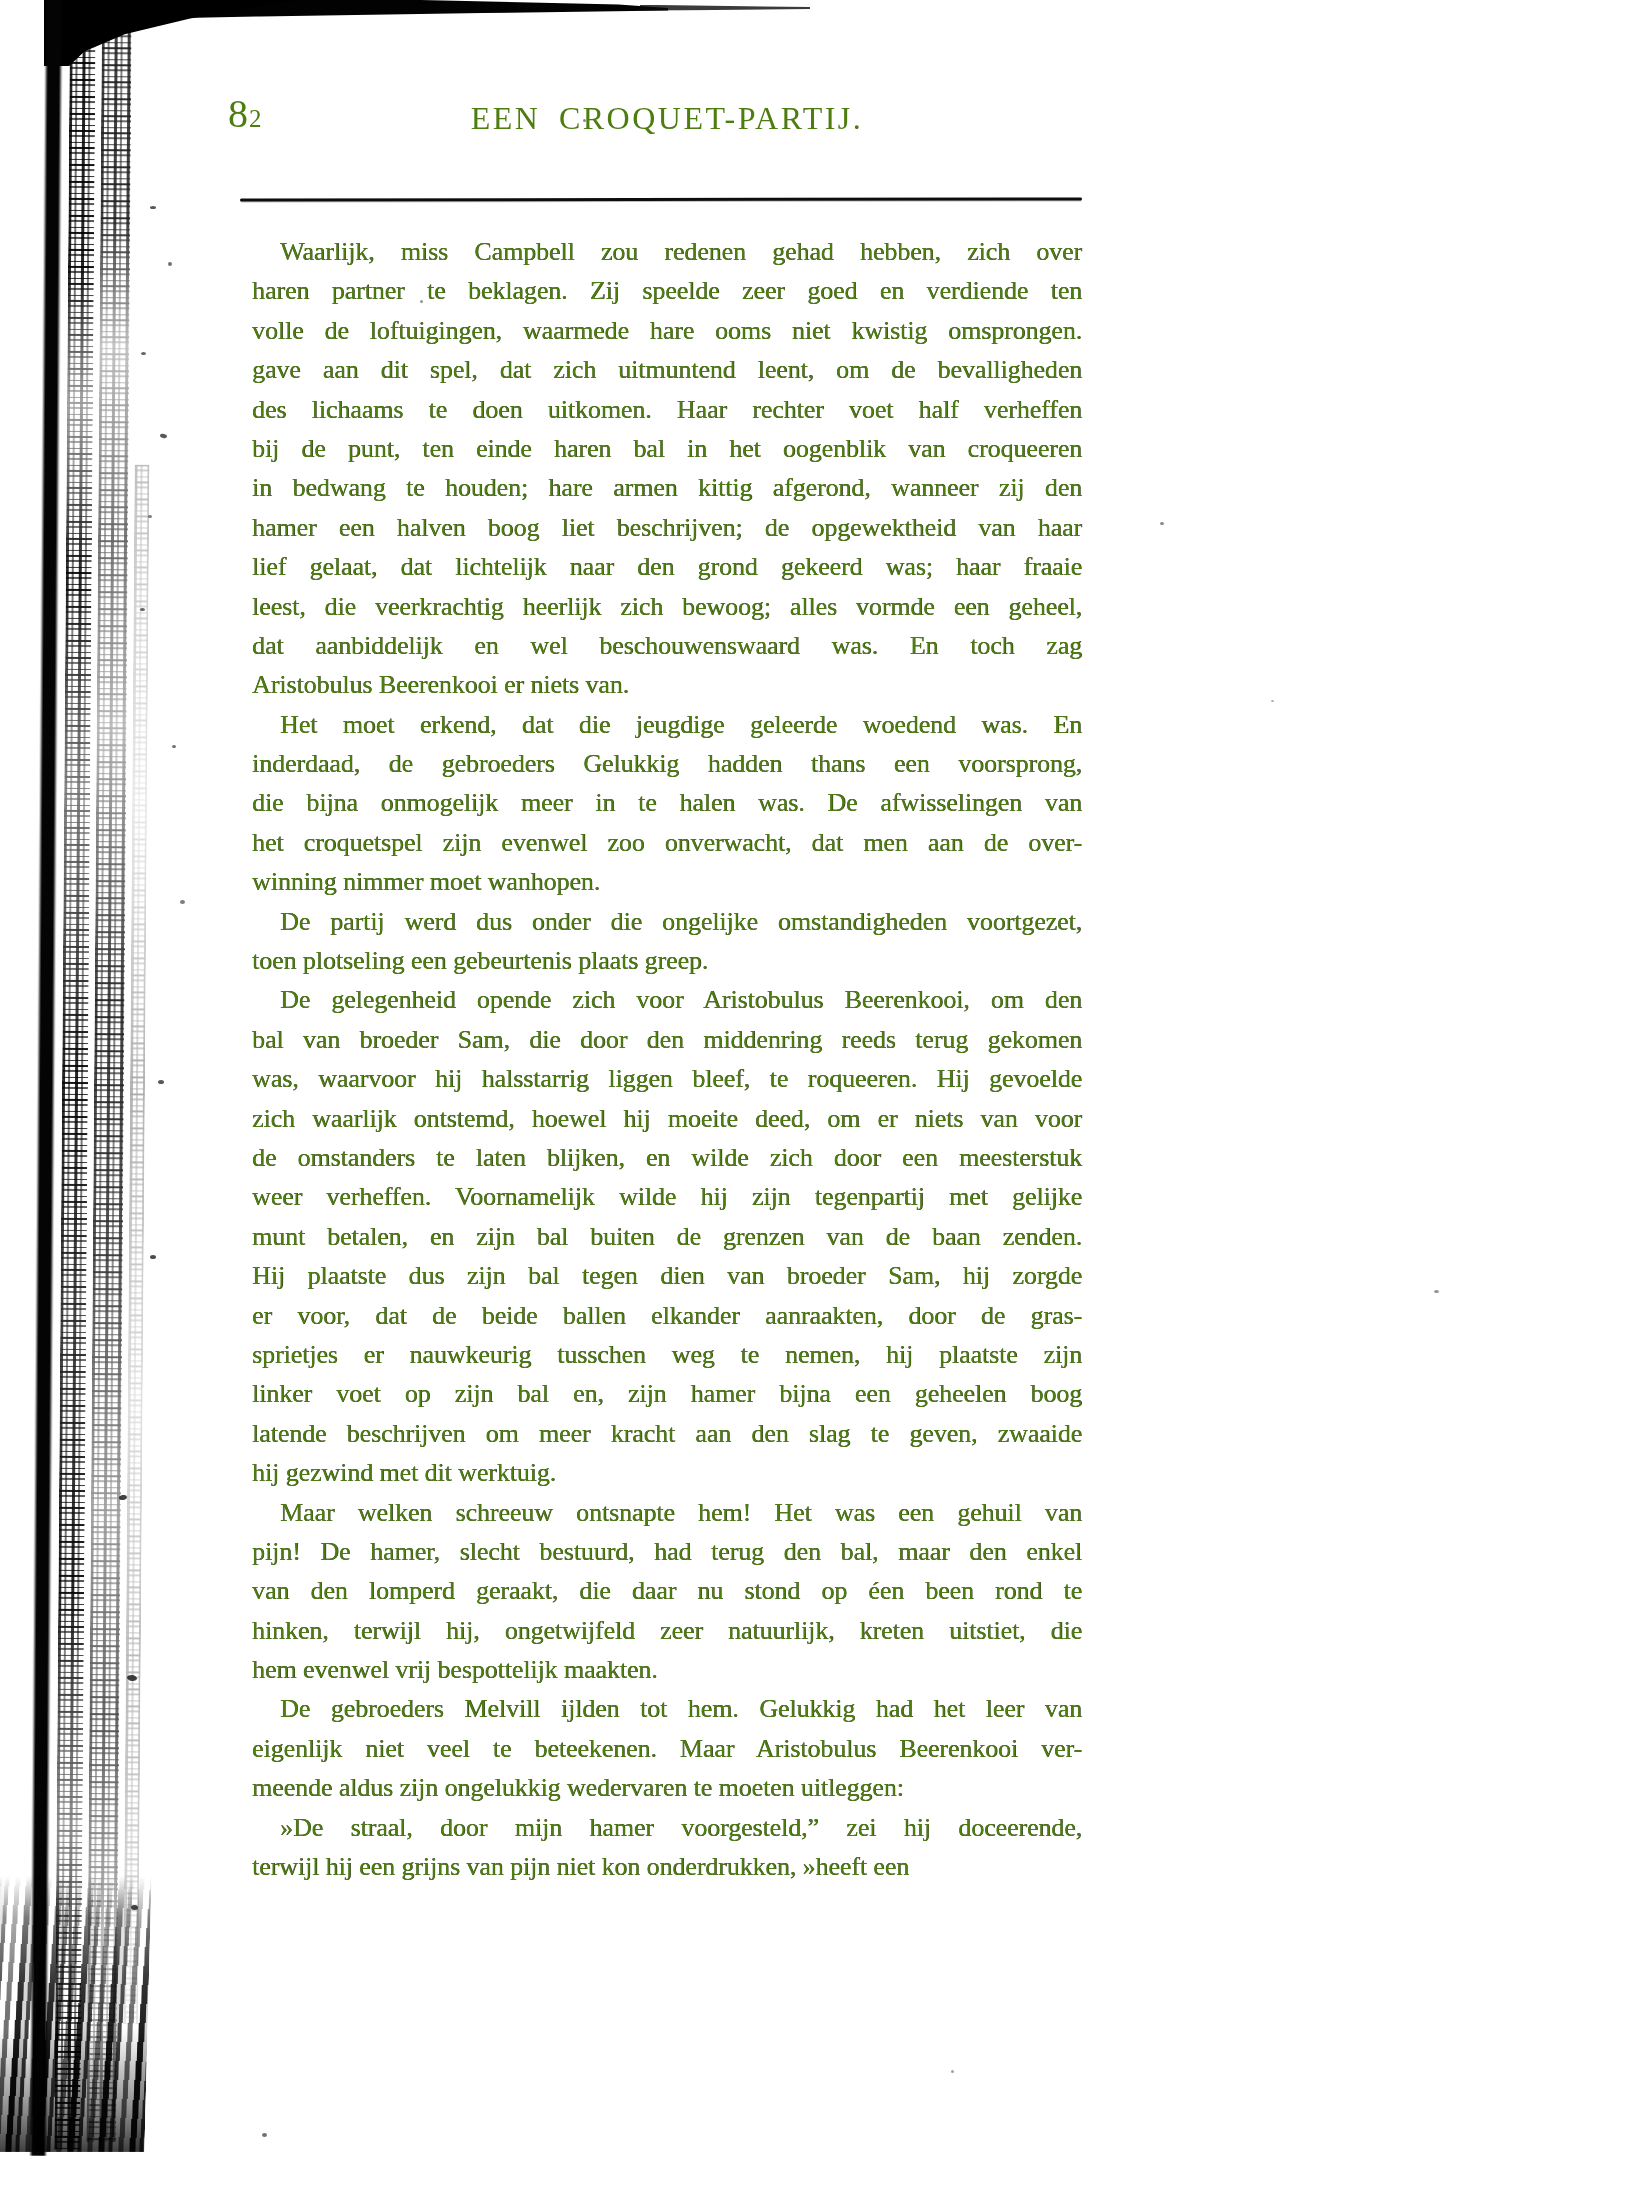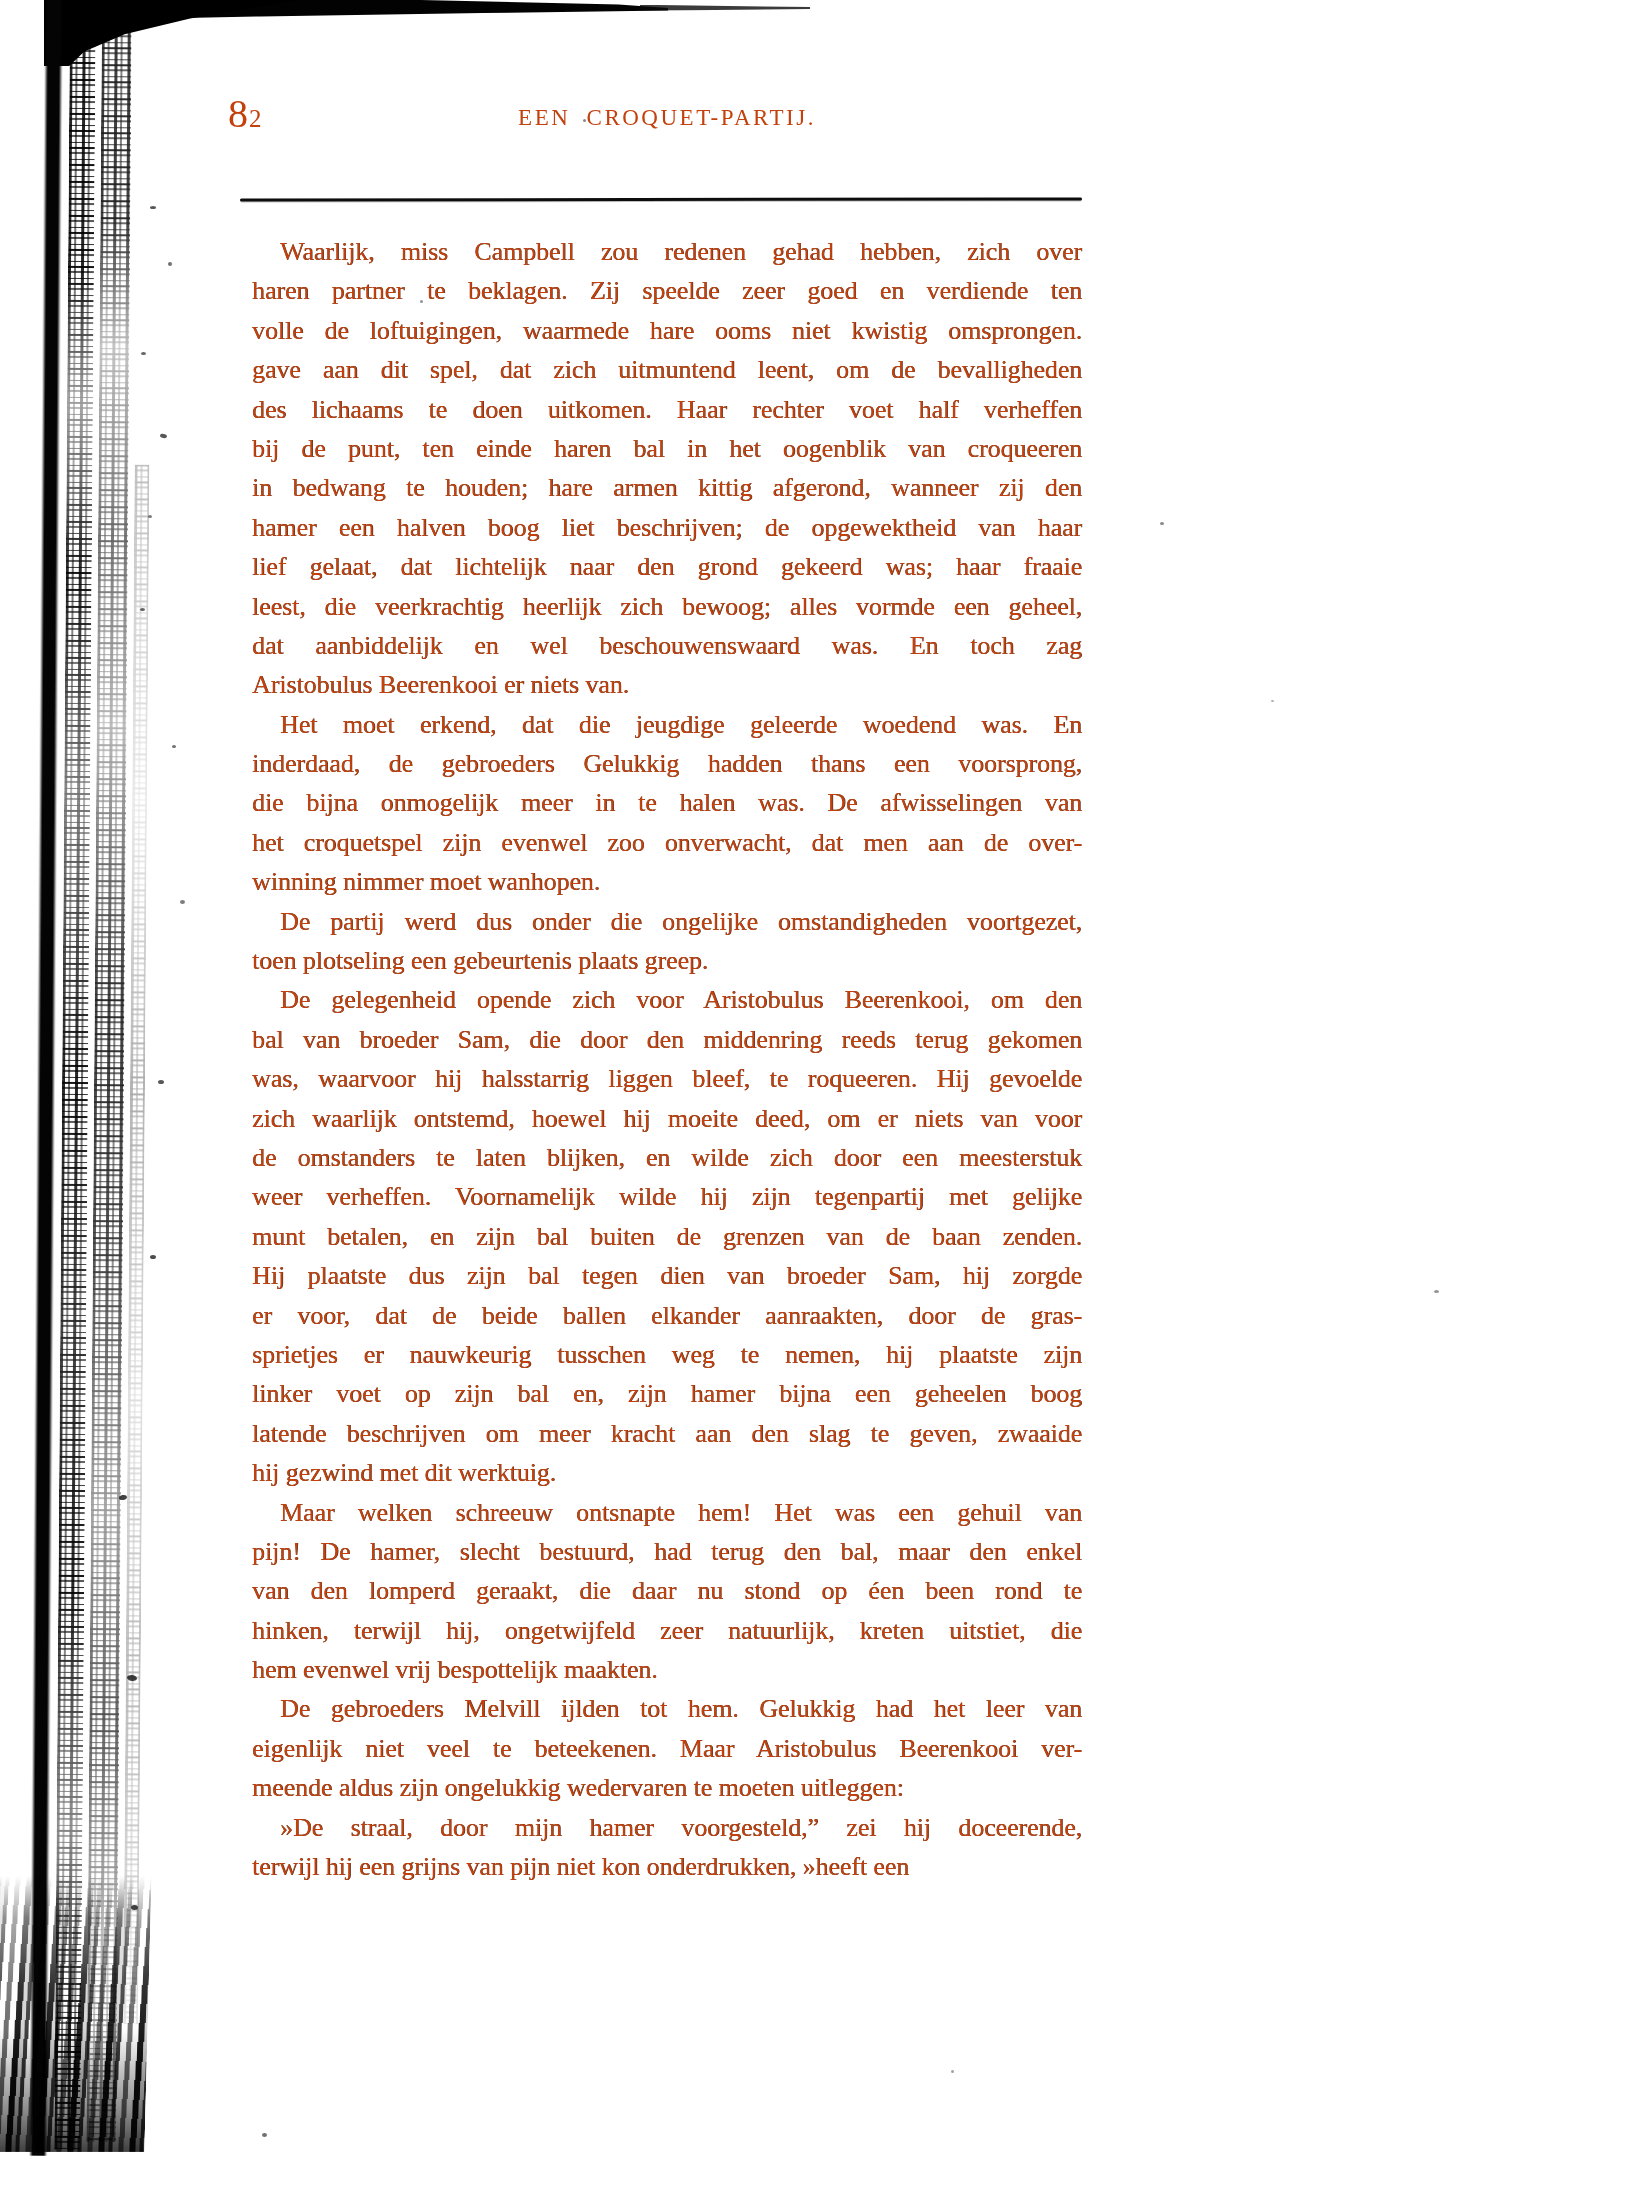--- a/index.html
+++ b/index.html
@@ -4,21 +4,21 @@
 <title>Document</title>
 <style>
   html, body { margin: 0; padding: 0; background: #e8e8e8; }
   .page {
     position: relative;
     width: 1636px;
     height: 2193px;
     background: #ffffff;
     overflow: hidden;
     font-family: "Liberation Serif", "DejaVu Serif", serif;
-    color: #c2410c;
+    color: #4d7c0f;
   }
 
   
   .artifacts { position: absolute; inset: 0; pointer-events: none; }
 
   .top-bar {
     position: absolute; left: 50px; top: 0; width: 618px; height: 21px;
     background: #020202;
     clip-path: polygon(0 0, 60% 0, 92% 22%, 100% 38%, 100% 50%, 70% 62%, 34% 78%, 12% 92%, 0 100%);
     filter: blur(0.5px);
@@ -84,21 +84,21 @@
 
   
   .folio {
     position: absolute; left: 228px; top: 94px;
     font-size: 25px; line-height: 40px; letter-spacing: 1px;
   }
   .folio::first-letter { font-size: 40px; }
   .running-head {
     position: absolute; left: 252px; top: 102px; width: 830px;
     text-align: center;
-    font-size: 23px; line-height: 32px;
+    font-size: 32px; line-height: 32px;
     letter-spacing: 2.5px; word-spacing: 8px;
   }
   .head-rule {
     position: absolute; left: 240px; top: 198px; width: 842px; height: 3px;
     background: #0d0d0d; border-radius: 2px;
     transform: rotate(-0.08deg);
     box-shadow: 0 1px 0 rgba(0,0,0,0.25);
   }
 
   

